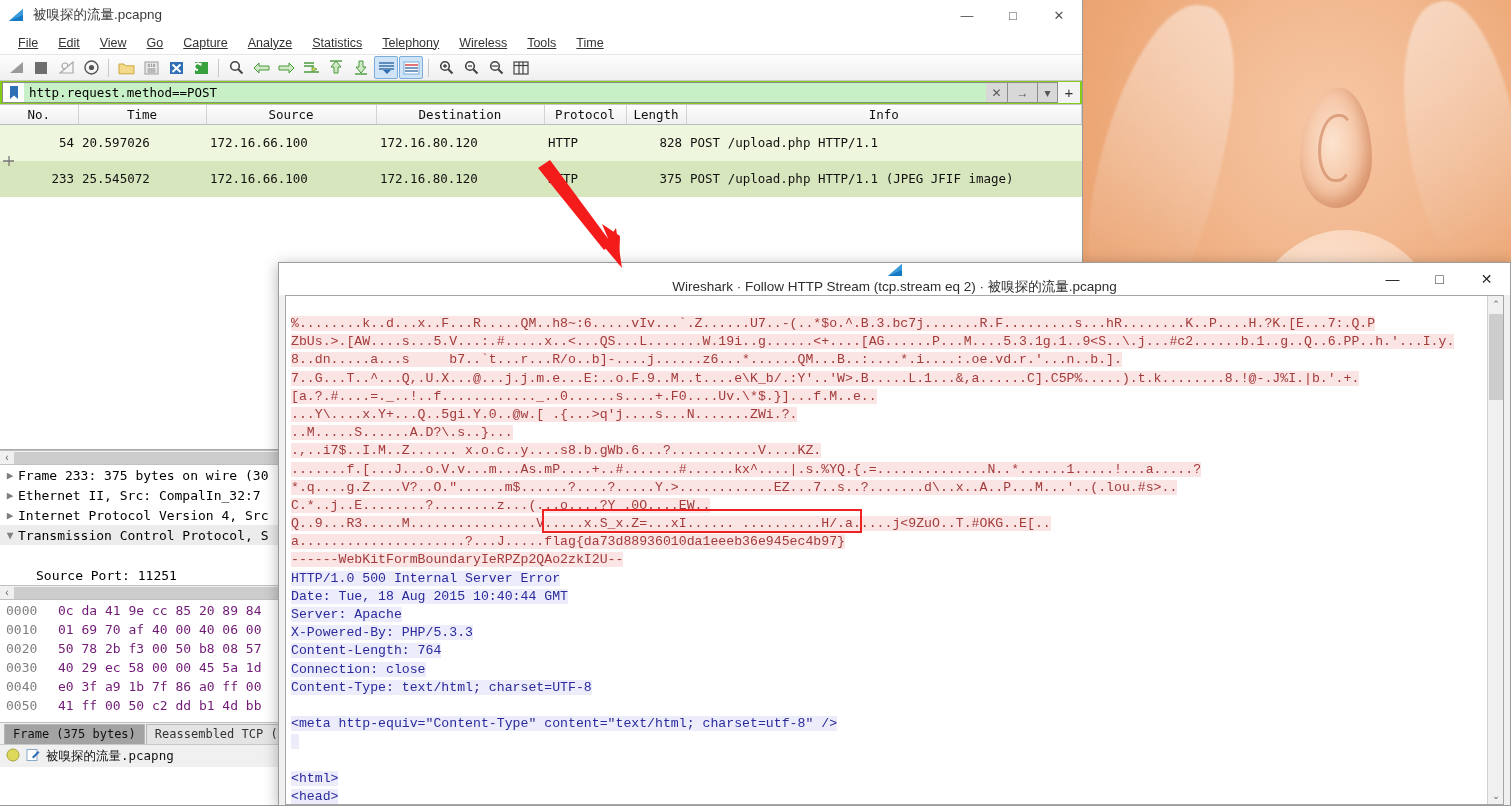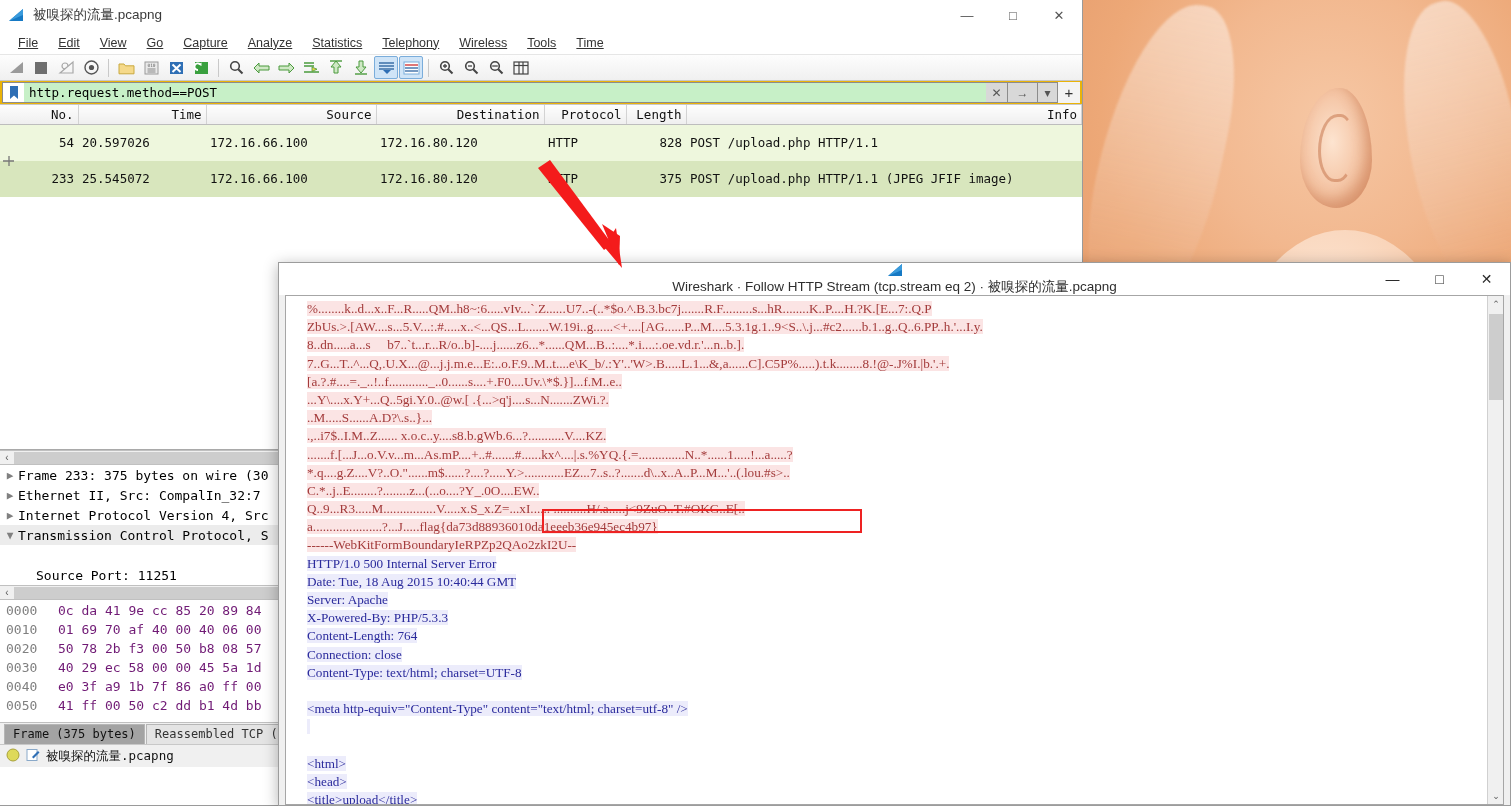--- a/index.html
+++ b/index.html
@@ -93,21 +93,21 @@
     border-top: 1px solid #e6e6e6; border-bottom: 1px solid #c8c8c8;
     padding-left: 4px;
   }
   .tbtn { width: 24px; height: 23px; display: flex; align-items: center; justify-content: center; border-radius: 2px; }
   .tbtn.active { background: #cfe4f7; border: 1px solid #7aaddb; }
   .tsep { width: 1px; height: 18px; background: #c9c9c9; margin: 0 4px; }
 
   
   .filterbar {
     height: 24px; display: flex; align-items: stretch;
-    background: #eab308; border-bottom: 1px solid #c8c8c8; padding: 1px 2px;
+    background: #84cc16; border-bottom: 1px solid #c8c8c8; padding: 1px 2px;
   }
   .filter-bookmark {
     width: 22px; background: #ffffff; border: 1px solid #8c8c8c; border-right: none;
     display: flex; align-items: center; justify-content: center;
   }
   .filter-input {
     flex: 1; background: #c7f0c7; border: 1px solid #8c8c8c; border-left: none; border-right: none;
     display: flex; align-items: center; padding-left: 5px;
     font-family: "DejaVu Sans Mono", monospace; font-size: 12.5px; color: #000;
   }
@@ -121,21 +121,21 @@
     width: 22px; display: flex; align-items: center; justify-content: center;
     color: #333; font-size: 15px; background: #f3f3f3;
   }
 
   
   .pkt-list-wrap { position: relative; height: 345px; background: #fff; border-bottom: 1px solid #a9a9a9; }
   table.pkt { width: 100%; border-collapse: collapse; font-family: "DejaVu Sans Mono", monospace; font-size: 12.5px; }
   table.pkt thead th {
     background: linear-gradient(180deg,#fdfdfd,#efefef);
     border-bottom: 1px solid #bdbdbd; border-right: 1px solid #d3d3d3;
-    font-weight: normal; text-align: right; padding: 2px 4px; color: #111; height: 18px;
+    font-weight: normal; text-align: center; padding: 2px 4px; color: #111; height: 18px;
   }
   table.pkt td { padding: 1px 4px; color: #111; white-space: nowrap; height: 36px; }
   table.pkt tr.row1 td { background: #eef7dd; }
   table.pkt tr.row2 td { background: #d8e6bd; }
   td.num, td.len { text-align: right; }
   .sel-marker {
     position: absolute; left: 3px; top: 50px; width: 12px; height: 12px; color: #6a6a6a; font-size: 12px;
   }
 
   
@@ -203,23 +203,24 @@
     width: 47px; height: 32px; display: flex; align-items: center; justify-content: center;
     color: #2b2b2b; font-size: 14px;
   }
 
   .stream-body {
     flex: 1; margin: 0 6px 0 6px; background: #ffffff;
     border: 1px solid #a6a6a6; position: relative; overflow: hidden;
     display: flex;
   }
   .stream-text {
-    flex: 1; padding: 4px 0 0 21px; overflow: hidden;
-    font-family: Liberation Serif, serif; font-size: 13.2px; line-height: 18.2px;
+    flex: 1; padding: 4px 0 0 5px; overflow: hidden;
+    font-family: Liberation Mono, monospace; font-size: 13.2px; line-height: 18.2px;
     white-space: pre;
+    margin-top: 15px;
   }
   .stream-text .req { color: #a33b3b; background: #fbe4e4; }
   .stream-text .resp { color: #2a2a9c; background: #ececfb; }
   .stream-vsb {
     width: 16px; background: #f0f0f0; border-left: 1px solid #d0d0d0; position: relative;
   }
   .stream-vsb .arrow-up, .stream-vsb .arrow-dn {
     position: absolute; left: 0; width: 16px; height: 16px;
     display: flex; align-items: center; justify-content: center; color: #5a5a5a; font-size: 9px;
   }

